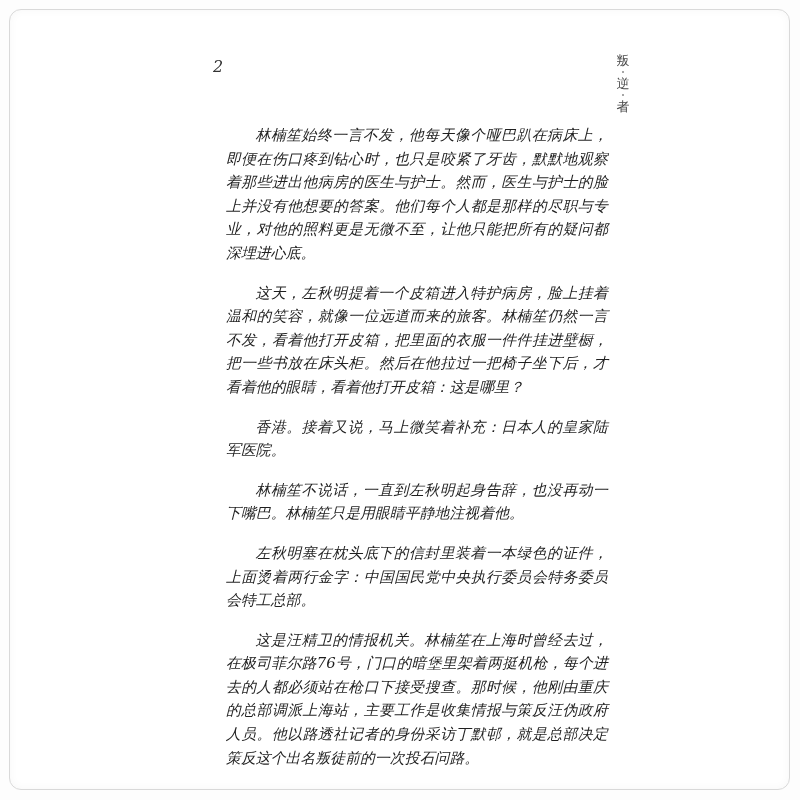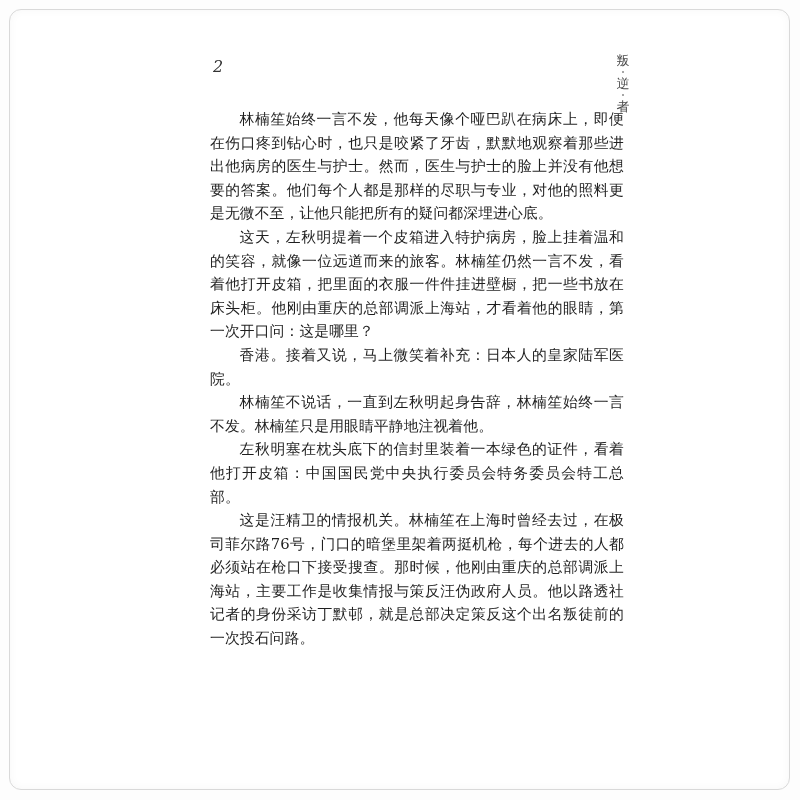--- a/index.html
+++ b/index.html
@@ -58,41 +58,42 @@
     top: 97px;
     width: 414px;
     font-size: 14.8px;
     line-height: 23.6px;
     color: #1f1f1f;
     text-align: justify;
     text-justify: inter-ideograph;
     letter-spacing: 0.1px;
   }
   .body-text p {
-    margin: 0;
+    margin: 16px;
     text-indent: 2em;
+    font-style: italic;
   }
 </style>
 </head>
 <body>
 
 <div class="photo-frame">
 
   <span class="page-number">2</span>
 
   <div class="running-title">
     <span class="char">叛</span>
     <span class="dot"></span>
     <span class="char">逆</span>
     <span class="dot"></span>
     <span class="char">者</span>
   </div>
 
   <div class="body-text">
     <p>林楠笙始终一言不发，他每天像个哑巴趴在病床上，即便在伤口疼到钻心时，也只是咬紧了牙齿，默默地观察着那些进出他病房的医生与护士。然而，医生与护士的脸上并没有他想要的答案。他们每个人都是那样的尽职与专业，对他的照料更是无微不至，让他只能把所有的疑问都深埋进心底。</p>
-    <p>这天，左秋明提着一个皮箱进入特护病房，脸上挂着温和的笑容，就像一位远道而来的旅客。林楠笙仍然一言不发，看着他打开皮箱，把里面的衣服一件件挂进壁橱，把一些书放在床头柜。他刚由重庆的总部调派上海站，才看着他的眼睛，第一次开口问：这是哪里？</p>
+    <p>这天，左秋明提着一个皮箱进入特护病房，脸上挂着温和的笑容，就像一位远道而来的旅客。林楠笙仍然一言不发，看着他打开皮箱，把里面的衣服一件件挂进壁橱，把一些书放在床头柜。然后在他拉过一把椅子坐下后，才看着他的眼睛，看着他打开皮箱：这是哪里？</p>
     <p>香港。接着又说，马上微笑着补充：日本人的皇家陆军医院。</p>
-    <p>林楠笙不说话，一直到左秋明起身告辞，林楠笙始终一言不发。林楠笙只是用眼睛平静地注视着他。</p>
-    <p>左秋明塞在枕头底下的信封里装着一本绿色的证件，看着他打开皮箱：中国国民党中央执行委员会特务委员会特工总部。</p>
+    <p>林楠笙不说话，一直到左秋明起身告辞，也没再动一下嘴巴。林楠笙只是用眼睛平静地注视着他。</p>
+    <p>左秋明塞在枕头底下的信封里装着一本绿色的证件，上面烫着两行金字：中国国民党中央执行委员会特务委员会特工总部。</p>
     <p>这是汪精卫的情报机关。林楠笙在上海时曾经去过，在极司菲尔路76号，门口的暗堡里架着两挺机枪，每个进去的人都必须站在枪口下接受搜查。那时候，他刚由重庆的总部调派上海站，主要工作是收集情报与策反汪伪政府人员。他以路透社记者的身份采访丁默邨，就是总部决定策反这个出名叛徒前的一次投石问路。</p>
   </div>
 
 </div>
 
 </body></html>

